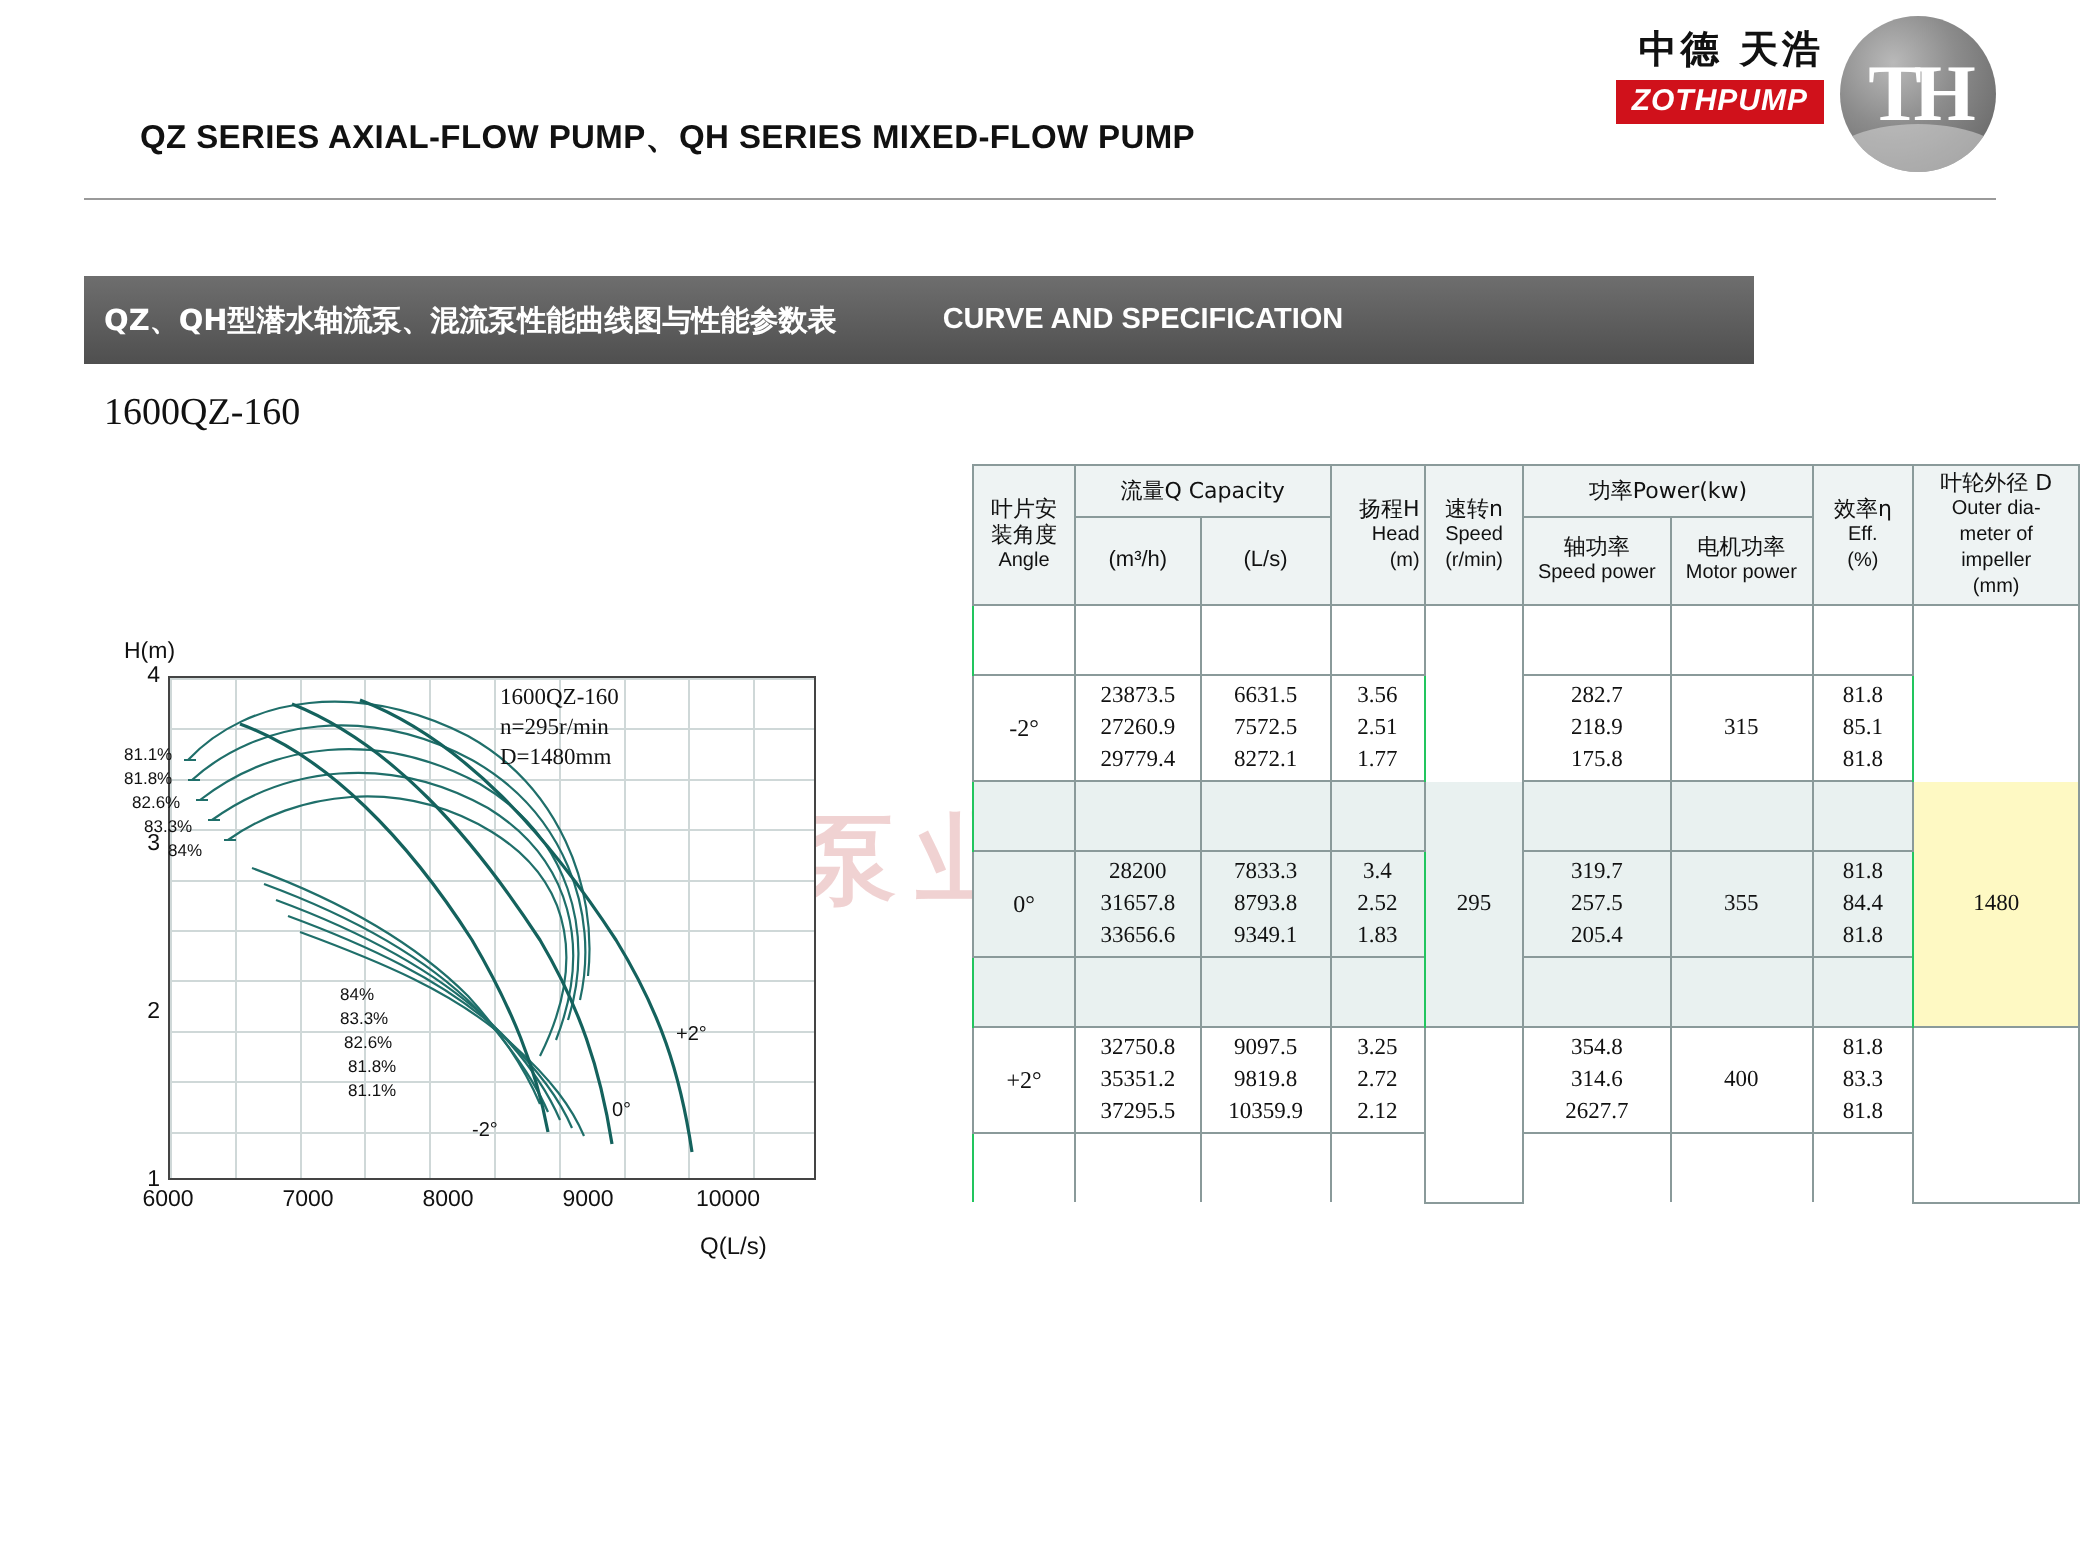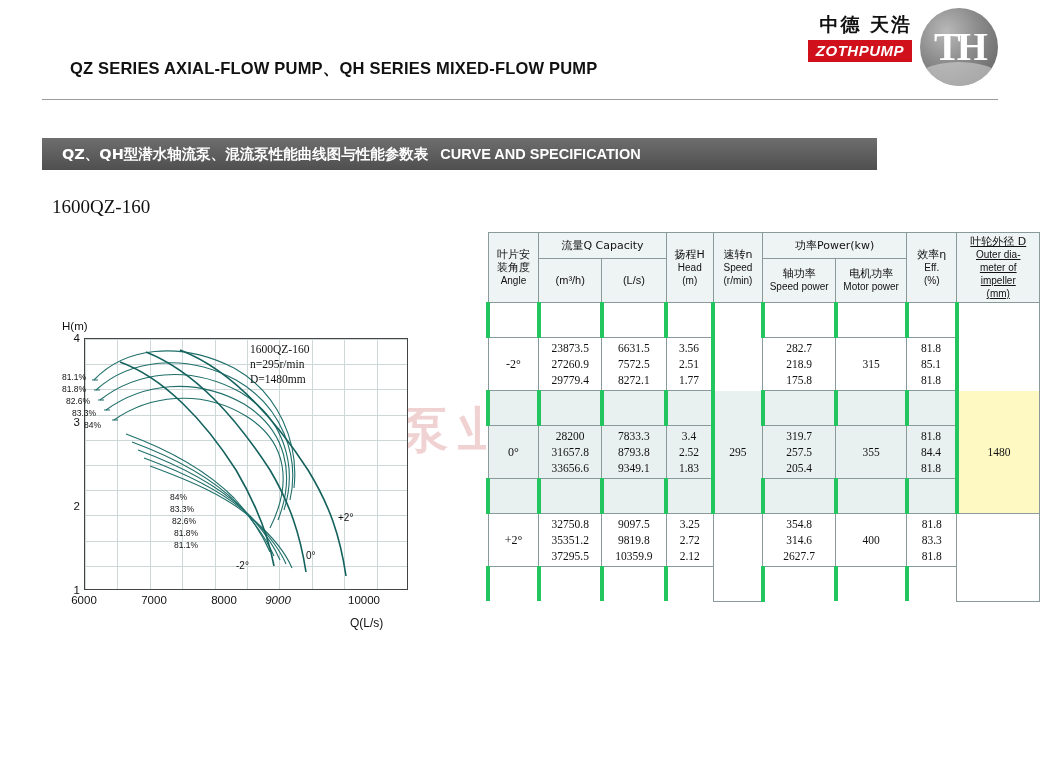--- a/index.html
+++ b/index.html
@@ -113,28 +113,29 @@
     padding: 2px 8px 3px 8px;
     white-space: nowrap;
   }
 
   
   .banner {
     position: absolute;
     left: 42px;
     top: 138px;
     width: 835px;
-    height: 32px;
+    height: 44px;
     background: #5e5e5e;
     background: linear-gradient(180deg, #6e6e6e 0%, #4f4f4f 100%);
     color: #ffffff;
     display: flex;
     align-items: center;
-    padding-left: 20px;
+    padding-left: 10px;
     box-sizing: border-box;
+    gap: 41px;
   }
   .banner-cn {
     font-family: "DejaVu Sans", sans-serif;
     font-size: 14.5px;
     font-weight: bold;
     white-space: nowrap;
   }
   .banner-en {
     font-size: 14.5px;
     font-weight: bold;
@@ -290,21 +291,21 @@
     font-family: "Liberation Serif", serif;
     font-size: 11.5px;
     white-space: pre-line;
   }
   .anglecell {
     font-family: "Liberation Serif", serif;
     font-size: 12px;
   }
   .sep-row td {
     height: 30px;
-    border-left: 4px solid #22c55e;
+    border-left: 1px solid #22c55e;
     border-right: 1px solid #8a9a9a;
     border-top: none;
     border-bottom: none;
   }
 </style>
 </head>
 <body>
 
 <div class="page">
 
@@ -391,56 +392,56 @@
 
     <div class="chart-note">
       <div>1600QZ-160</div>
       <div>n=295r/min</div>
       <div>D=1480mm</div>
     </div>
 
     <div class="xtick" style="left:22px;">6000</div>
     <div class="xtick" style="left:92px;">7000</div>
     <div class="xtick" style="left:162px;">8000</div>
-    <div class="xtick" style="left:216px;font-style:italic;">9000</div>
+    <div class="xtick" style="left:232px;">9000</div>
     <div class="xtick" style="left:302px;">10000</div>
 
     <div class="chart-xlabel">Q(L/s)</div>
   </div>
 
   <table class="spec-table">
     <thead>
       <tr>
         <th rowspan="2" style="width:48px;">
           <span class="hd-cn">叶片安
 装角度</span>
           <span class="hd-en">Angle</span>
         </th>
         <th colspan="2" style="width:122px;">
           <span class="hd-cn">流量Q Capacity</span>
         </th>
-        <th rowspan="2" style="width:44px;">
+        <th rowspan="2" style="width:44px;text-align:right;">
           <span class="hd-cn">扬程H</span>
           <span class="hd-en">Head</span>
           <span class="hd-unit">(m)</span>
         </th>
         <th rowspan="2" style="width:46px;text-align:center;">
           <span class="hd-cn">速转n</span>
           <span class="hd-en">Speed</span>
           <span class="hd-unit">(r/min)</span>
         </th>
         <th colspan="2" style="width:142px;">
           <span class="hd-cn">功率Power(kw)</span>
         </th>
         <th rowspan="2" style="width:48px;">
           <span class="hd-cn">效率η</span>
           <span class="hd-en">Eff.</span>
           <span class="hd-unit">(%)</span>
         </th>
-        <th rowspan="2" style="width:82px;text-decoration:underline;">
+        <th rowspan="2" style="width:82px;">
           <span class="hd-cn">叶轮外径 D</span>
           <span class="hd-en" style="white-space:pre-line;">Outer dia-
 meter of
 impeller</span>
           <span class="hd-unit">(mm)</span>
         </th>
       </tr>
       <tr>
         <th style="width:60px;">(m³/h)</th>
         <th style="width:62px;">(L/s)</th>

